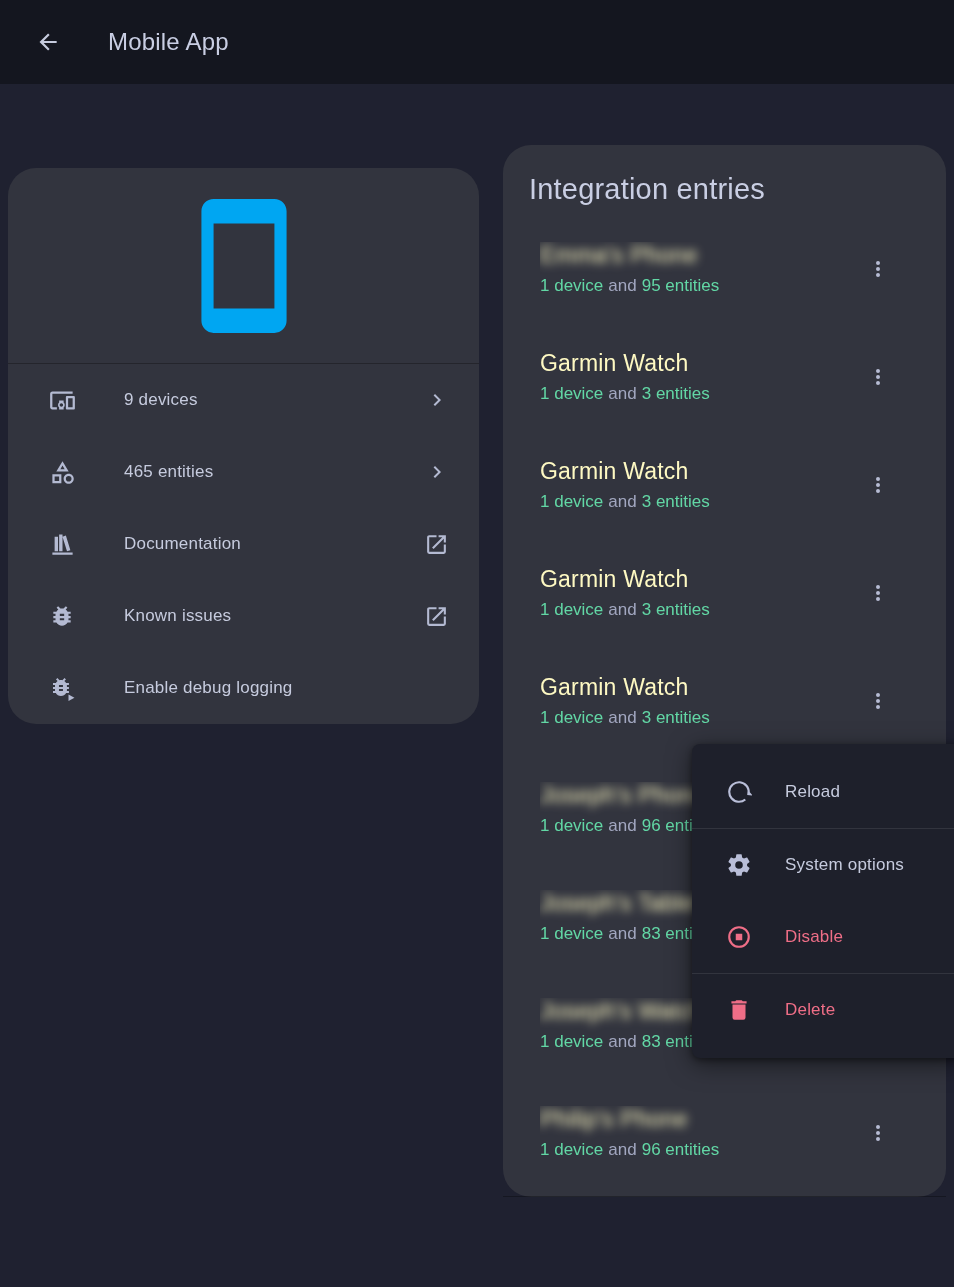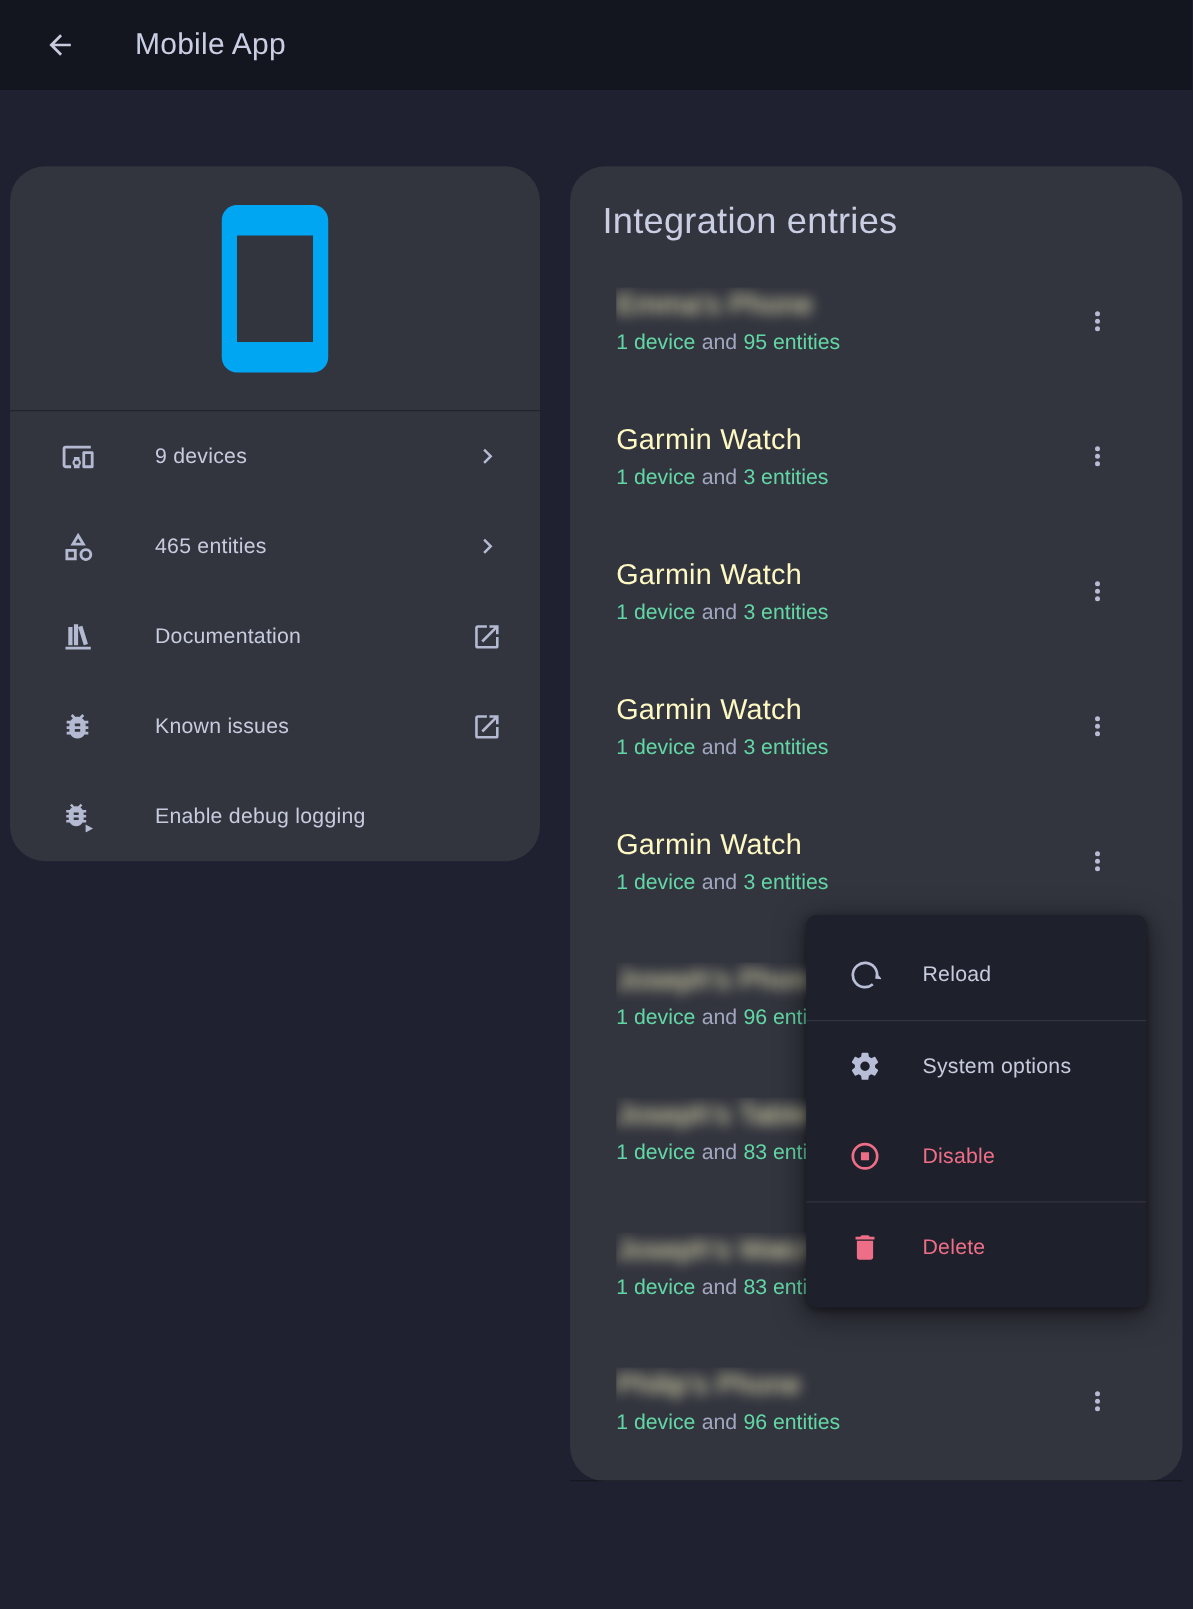--- a/index.html
+++ b/index.html
@@ -5,39 +5,39 @@
   * { margin:0; padding:0; box-sizing:border-box; }
   html,body { width:954px; height:1287px; overflow:hidden; }
   body {
     font-family:"Liberation Sans", sans-serif;
     background:#1f2130;
     color:#c6cbde;
     position:relative;
   }
   
   .app-header {
-    height:72px; background:#14161f;
+    height:84px; background:#14161f;
     display:flex; align-items:center; gap:36px;
     padding:0 24px;
   }
   .icon-btn {
     background:none; border:none; color:#c6cbde; cursor:pointer;
     width:48px; height:48px; border-radius:50%;
     display:flex; align-items:center; justify-content:center; flex:0 0 auto;
   }
   .app-header h1 { font-size:24px; font-weight:400; color:#c9cee3; letter-spacing:.2px; }
 
   
   .page { display:flex; align-items:flex-start; gap:24px; padding:61px 8px 0 8px; }
   .card {
     background:#32343e; border-radius:28px; overflow:visible;
   }
 
   
-  .device-card { width:424px; flex:0 0 auto; overflow:hidden; }
+  .device-card { width:471px; flex:0 0 auto; overflow:hidden;margin-top:23px; }
   .card-hero {
     height:195px; display:flex; align-items:center; justify-content:center;
     color:#00a6f2;
   }
   .hr { height:1px; background:rgba(0,0,0,.28); }
   .card-rows { display:flex; flex-direction:column; }
   .row {
     height:72px; display:flex; align-items:center;
     padding:0 30px 0 40px; gap:48px; cursor:pointer;
     color:#c6cbde; text-decoration:none;

